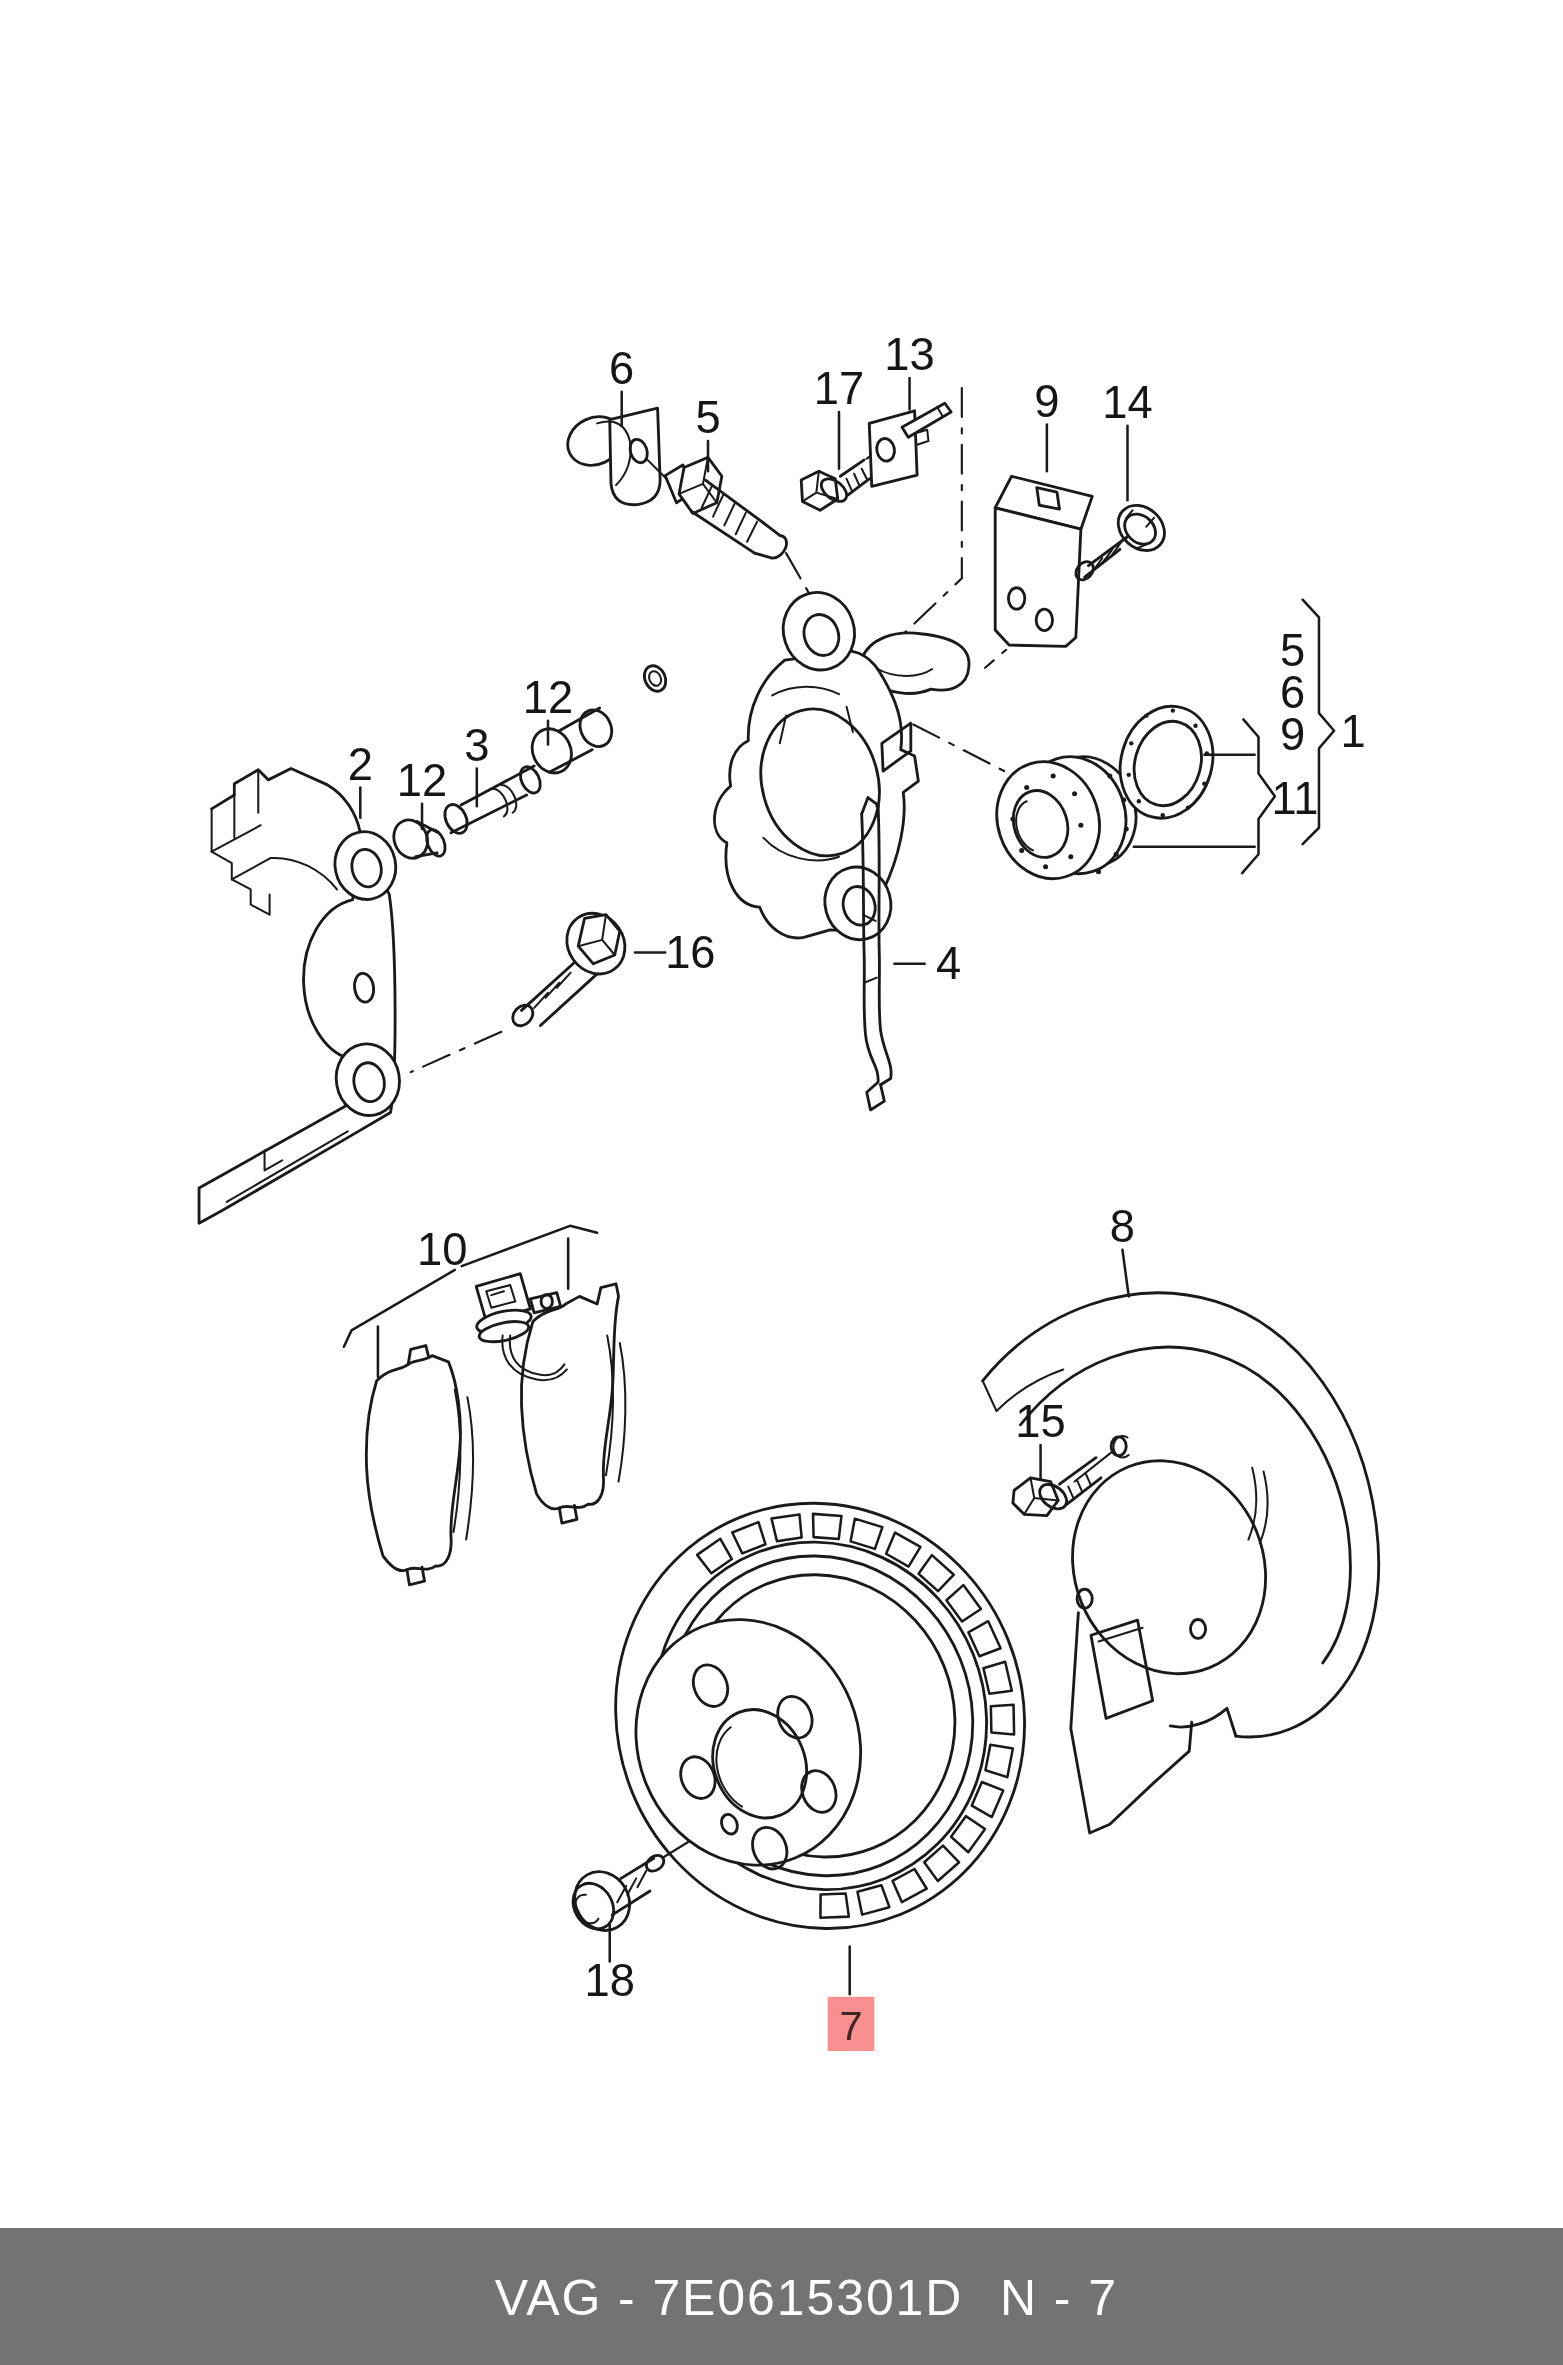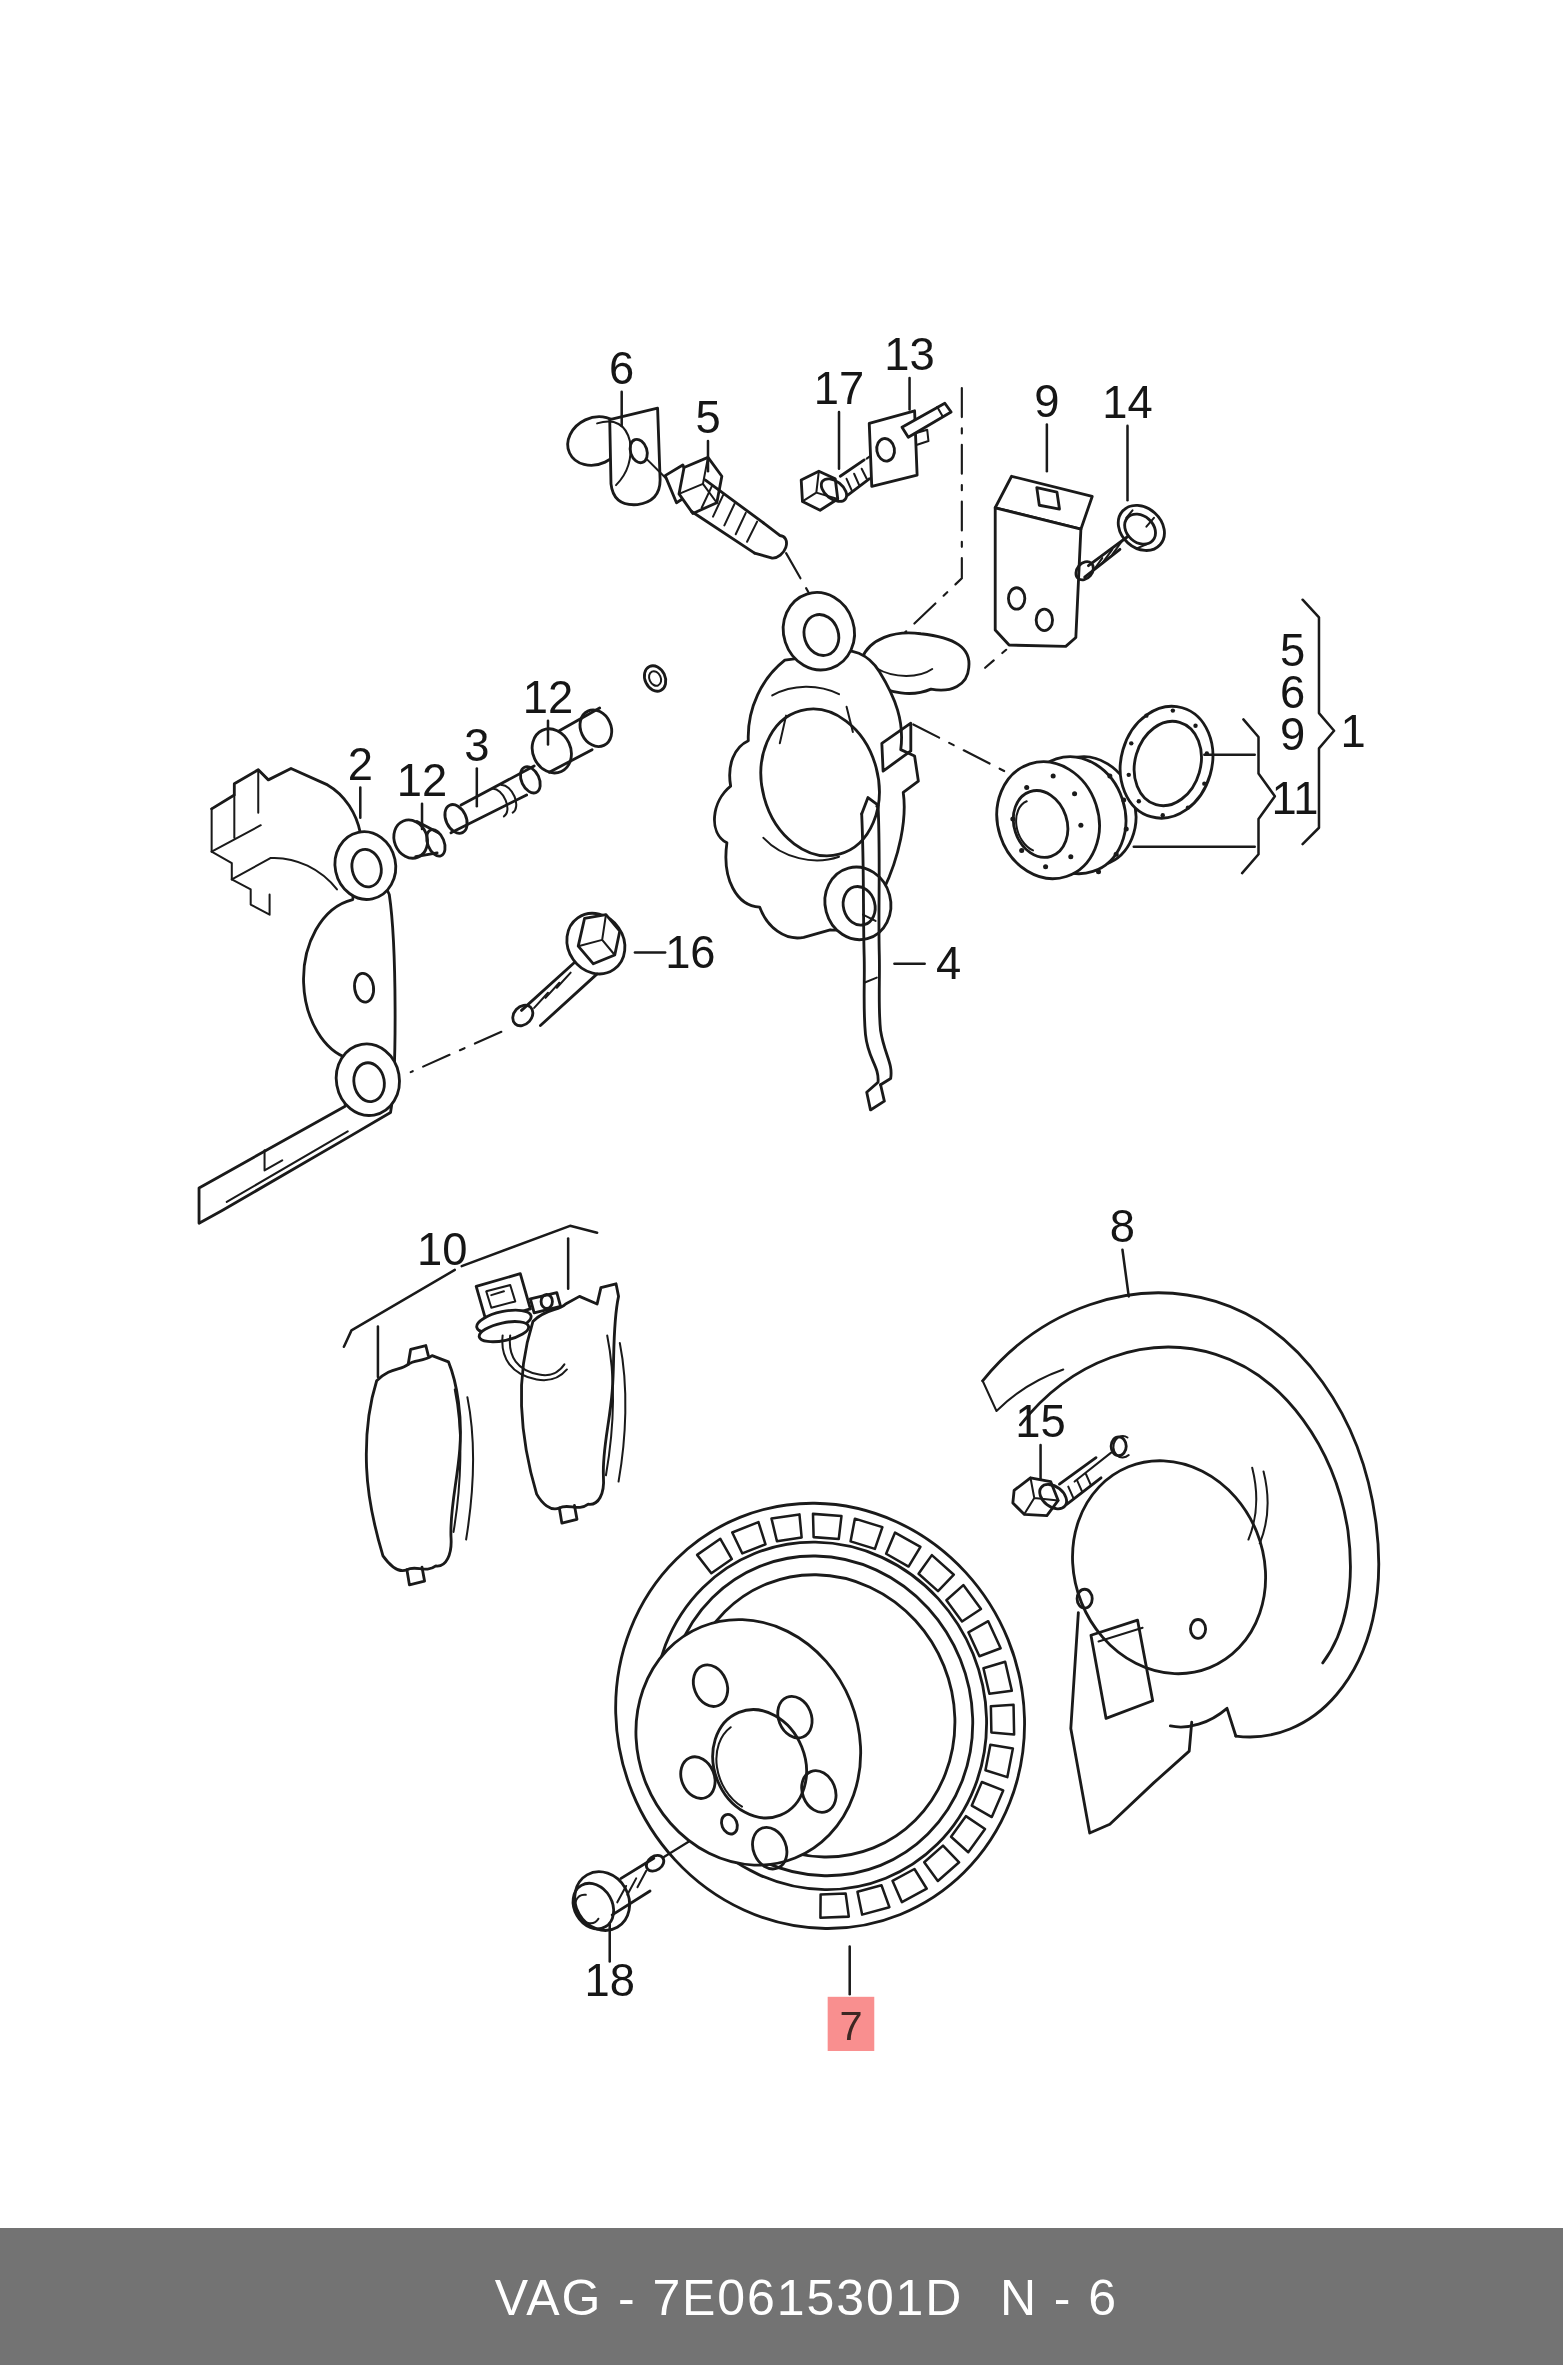--- a/index.html
+++ b/index.html
@@ -372,16 +372,16 @@
   </g>
 
   <g>
     <rect x="1314" y="3170" width="74" height="86" fill="#f98f8f"></rect>
     <text class="hl-num" x="1351" y="3238" fill="#3d2723">7</text>
   </g>
 </svg>
 
   <div class="footer">
     <span class="ft-left">VAG - 7E0615301D</span>
-    <span class="ft-right">N - 6</span>
+    <span class="ft-right">N - 7</span>
   </div>
 </div>
 
 
 </body></html>

